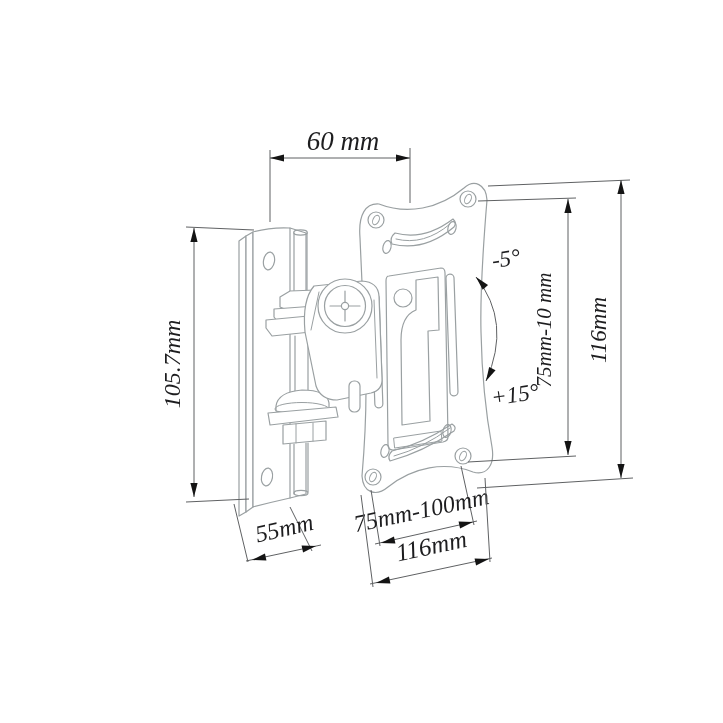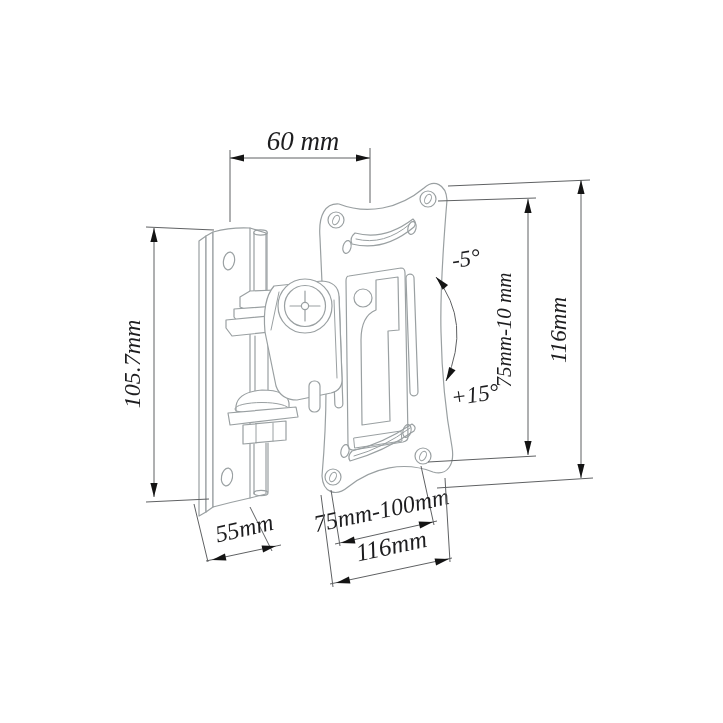--- a/index.html
+++ b/index.html
@@ -6,20 +6,21 @@
     --bg:#ffffff;
     --draw:#9aa0a2;
     --dim:#5f6163;
     --arrow:#141414;
     --ink:#1d1d1f;
   }
   html,body{margin:0;padding:0;background:#fff;}
   .stage{
     position:relative;width:595px;height:723px;background:var(--bg);
     font-family:"Liberation Serif",serif;
+    padding-left:40px;
   }
   svg{display:block}
   .draw{fill:none;stroke:var(--draw);stroke-width:1.2;stroke-linejoin:round;stroke-linecap:round;}
   .draw-fill{fill:#ffffff;stroke:var(--draw);stroke-width:1.2;stroke-linejoin:round;}
   .thin{stroke-width:1;}
   .dim{fill:none;stroke:var(--dim);stroke-width:1;}
   .arrowhead{fill:var(--arrow);stroke:none;}
   .dim-text{font-family:"Liberation Serif",serif;font-style:italic;fill:var(--ink);text-anchor:middle;}
   .t27{font-size:27px;} .t24{font-size:24px;} .t23{font-size:23px;} .t21{font-size:21px;} .t25{font-size:25px;}
 </style>

